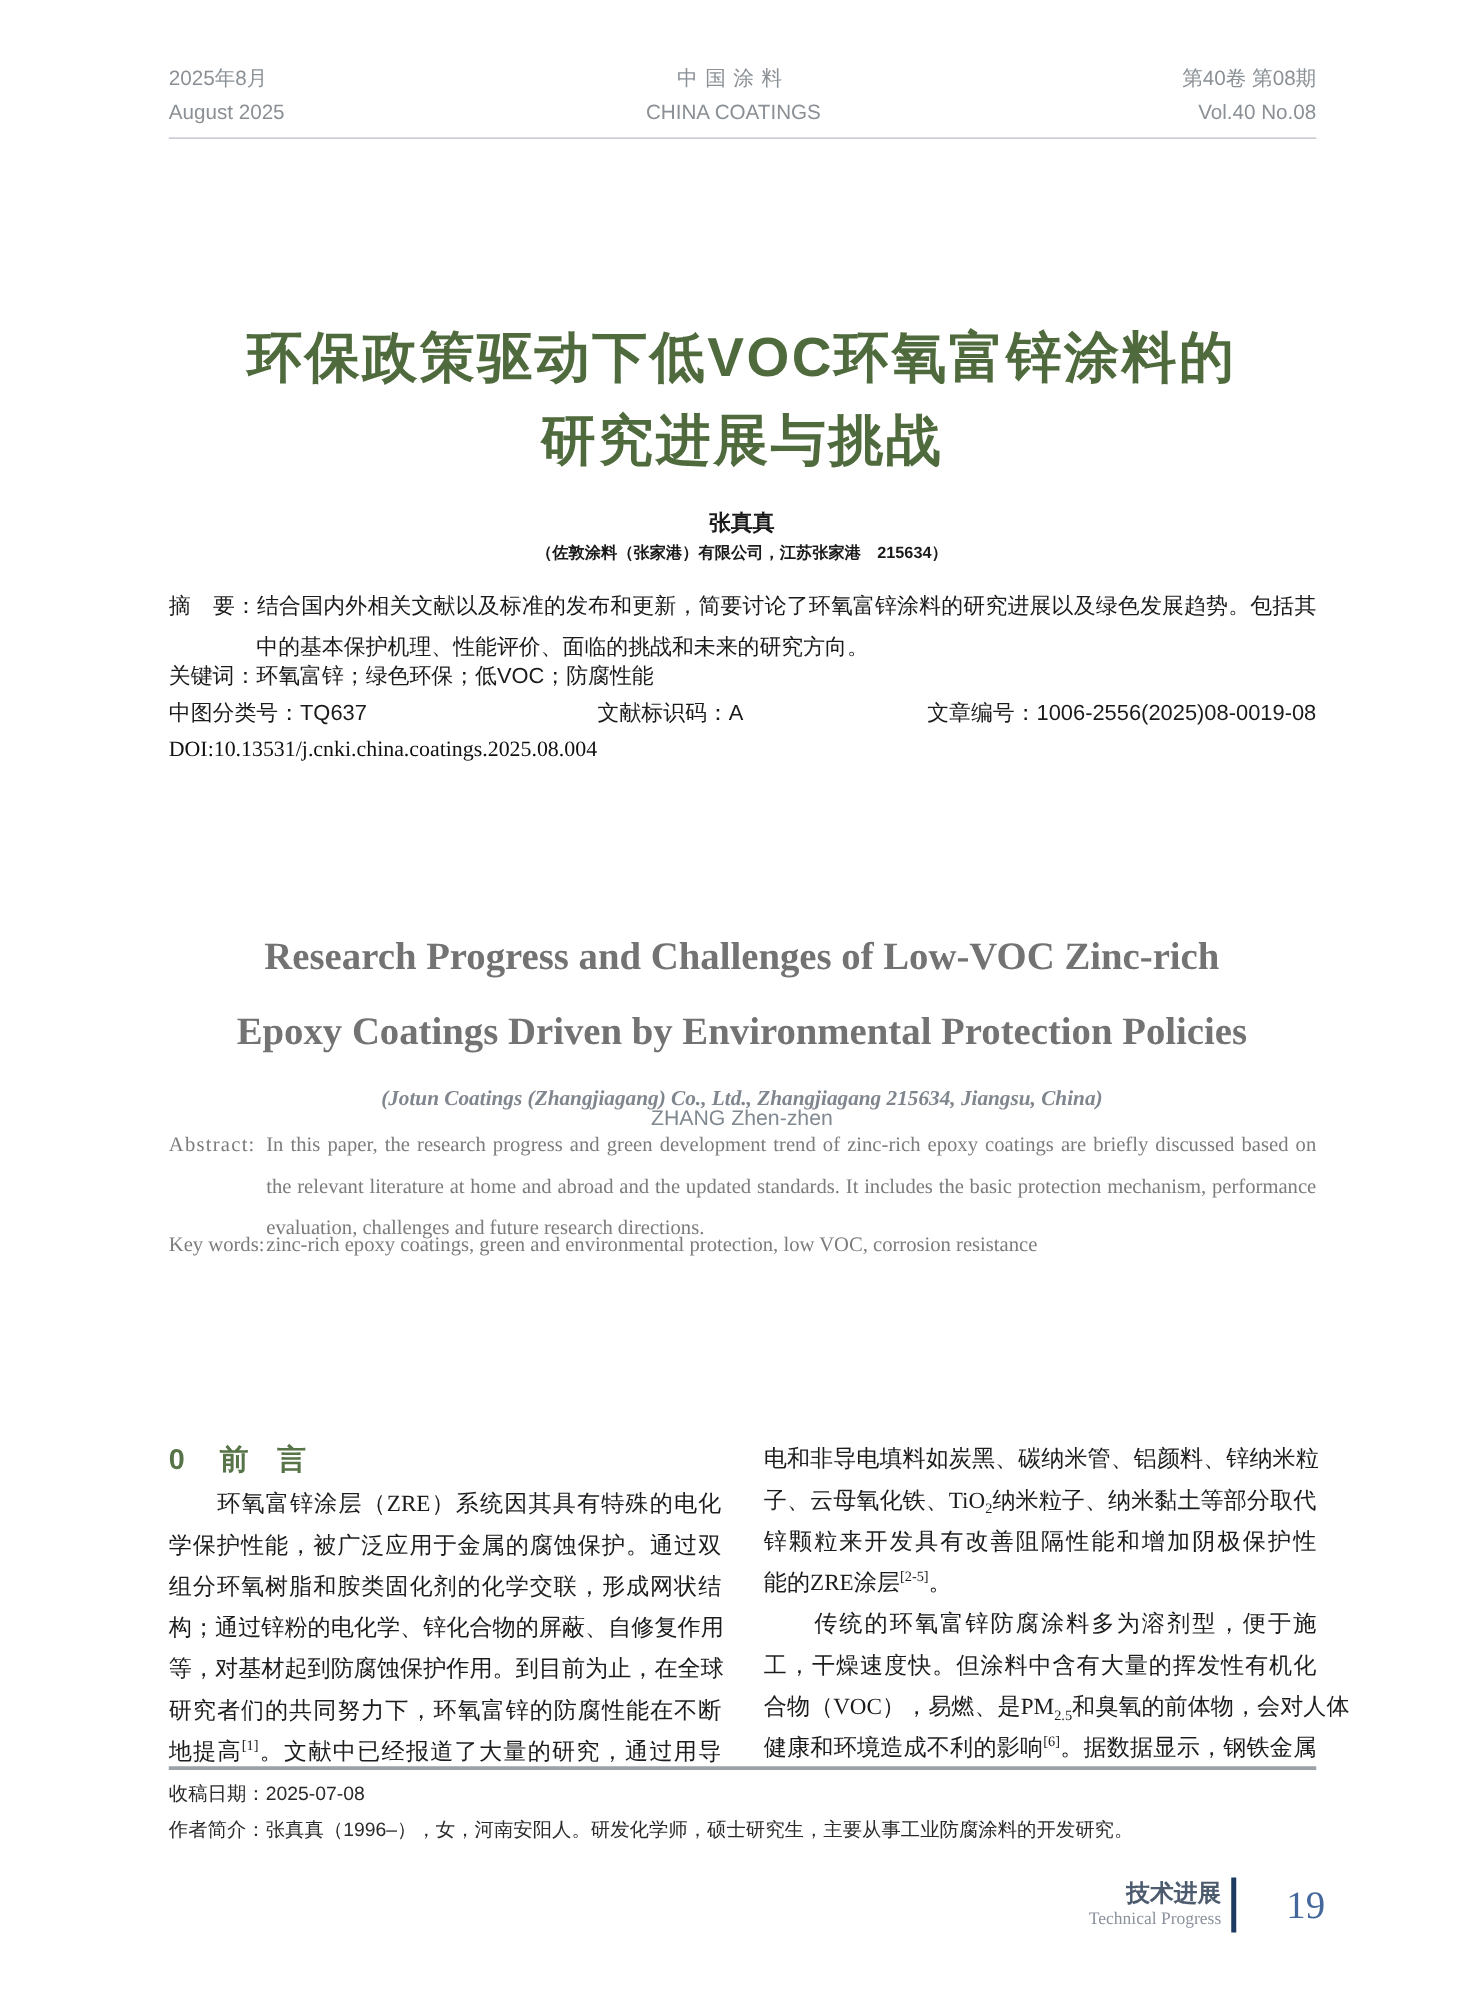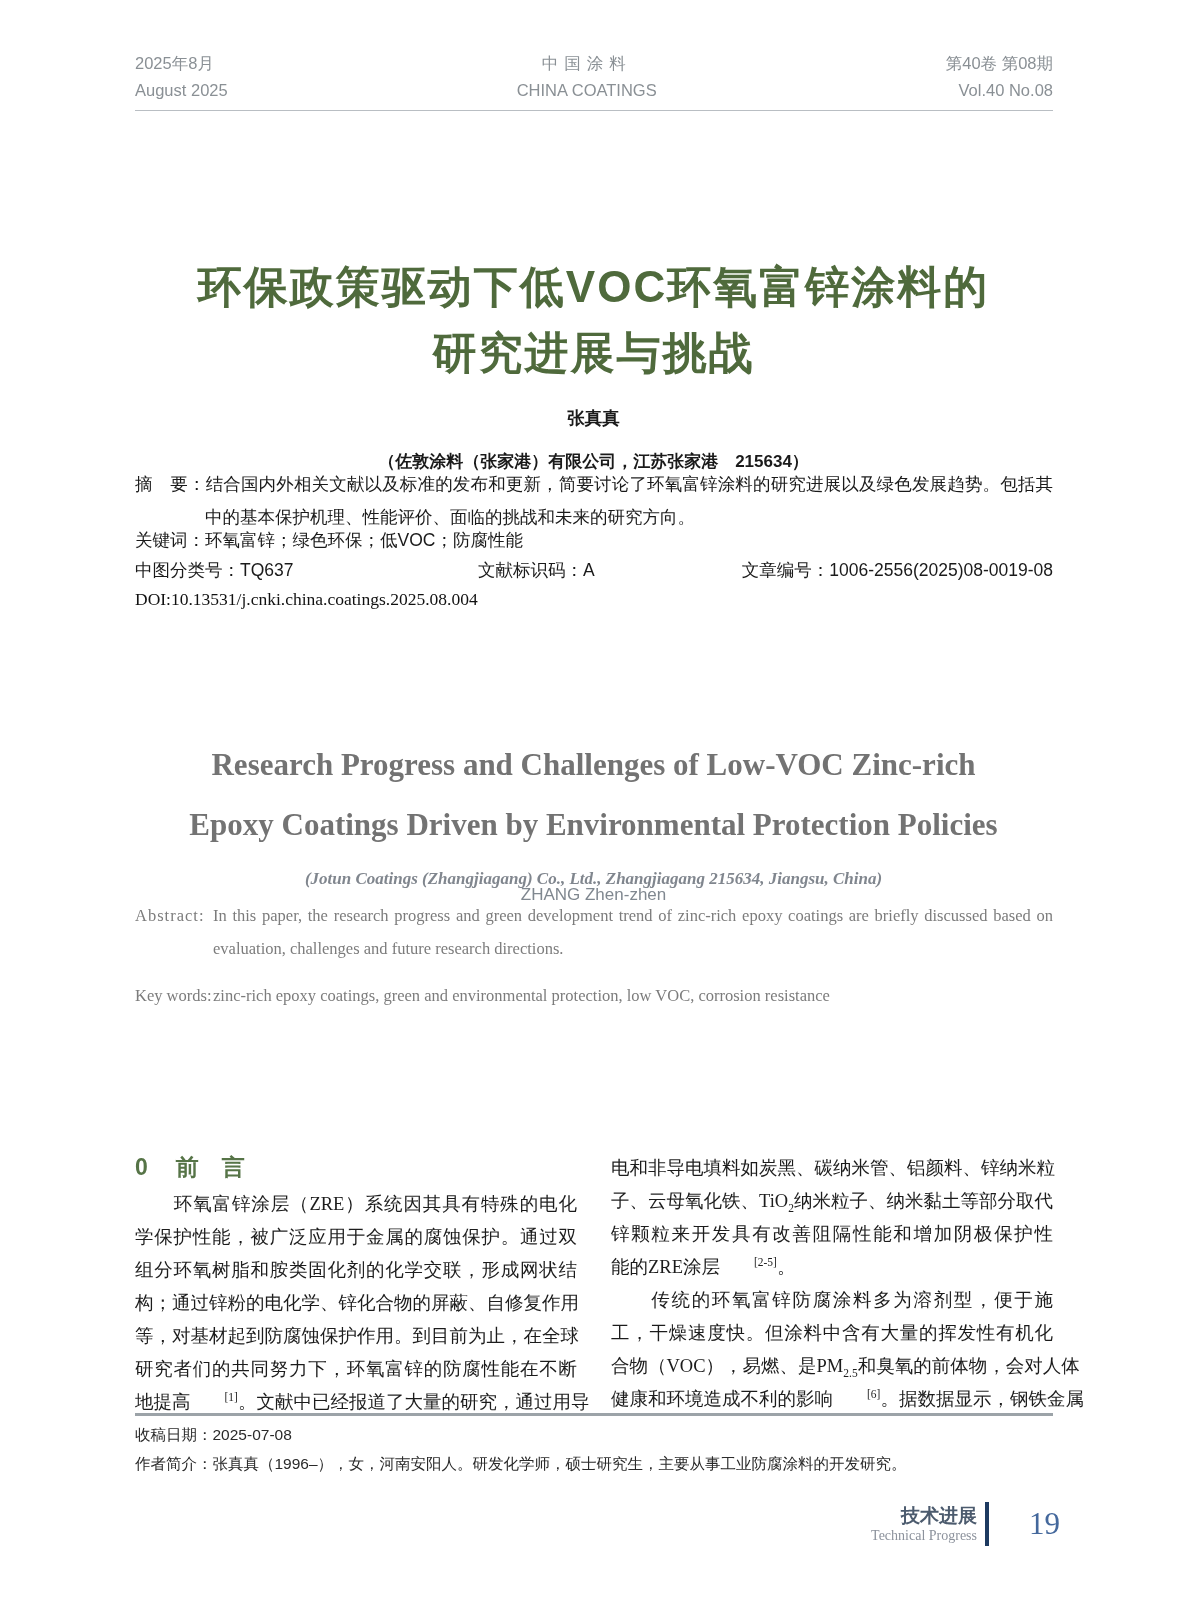--- a/index.html
+++ b/index.html
@@ -17,21 +17,21 @@
   .runhead .blk { white-space:nowrap; }
   .runhead .c { text-align:center; }
   .runhead .r { text-align:right; }
   .runhead .zh-j { letter-spacing:6px; }
   .head-rule { top:110px; left:135px; width:918px; height:1px; background:#b9bec3; }
 
   
   .title-zh { top:254px; left:0; width:1187px; text-align:center; color:#4f6a3c;
               font-weight:700; font-size:44px; line-height:66px; letter-spacing:2px; }
   .author-zh { top:406px; left:0; width:1187px; text-align:center; font-weight:700; font-size:17.5px; }
-  .affil-zh  { top:450px; left:0; width:1187px; text-align:center; font-weight:700; font-size:17px; }
+  .affil-zh  { top:433px; left:0; width:1187px; text-align:center; font-weight:700; font-size:13px; }
 
   
   .abstract-zh { top:468px; left:135px; width:918px; font-size:17.5px; line-height:33px;
                  text-align:justify; padding-left:70px; text-indent:-70px; }
   .keywords-zh { top:528px; left:135px; width:918px; font-size:17.5px; }
   .meta-row { top:558px; left:135px; width:918px; height:24px; font-size:17.5px; }
   .meta-row .m1 { position:absolute; left:0; }
   .meta-row .m2 { position:absolute; left:343px; }
   .meta-row .m3 { position:absolute; right:0; }
   .doi { top:589px; left:135px; width:918px; font-family:"Liberation Serif","DejaVu Serif",serif;
@@ -60,21 +60,21 @@
   .col { width:442px; font-family:"Liberation Serif","DejaVu Serif",serif;
          font-size:18.5px; color:#1c1c1c; }
   .col-left  { top:1152px; left:135px; }
   .col-right { top:1152px; left:611px; }
   .sec-heading { color:#567447; font-family:"Liberation Sans","DejaVu Sans",sans-serif;
                  font-weight:700; font-size:23px; height:36px; }
   .sec-heading .num { margin-right:28px; }
   .cjk-line { height:33px; line-height:33px; text-align:justify; text-align-last:justify;
               text-justify:inter-character; white-space:nowrap; }
   .cjk-line.end { text-align-last:left; }
-  sup { font-size:0.62em; vertical-align:super; line-height:0;margin-left:34px; }
+  sup { font-size:0.62em; vertical-align:super; line-height:0; }
   sub { font-size:0.62em; vertical-align:sub; line-height:0; }
 
   
   .foot-rule { top:1413px; left:135px; width:918px; height:3px; background:#9ca3a8; }
   .received { top:1425px; left:135px; width:918px; font-size:15.5px; color:#2a2a2a; }
   .bio      { top:1454px; left:135px; width:918px; font-size:15.5px; color:#2a2a2a; }
 
   
   .pgfoot { top:1502px; right:127px; display:flex; align-items:center; }
   .pgfoot .names { text-align:right; }
@@ -125,20 +125,21 @@
   <div class="abs title-en">
     <div>Research Progress and Challenges of Low-VOC Zinc-rich</div>
     <div>Epoxy Coatings Driven by Environmental Protection Policies</div>
   </div>
   <div class="abs author-en">ZHANG Zhen-zhen</div>
   <div class="abs affil-en">(Jotun Coatings (Zhangjiagang) Co., Ltd., Zhangjiagang 215634, Jiangsu, China)</div>
 
   <div class="abs abstract-en">
     <span class="lbl">Abstract:</span>
     <div class="jline">In this paper, the research progress and green development trend of zinc-rich epoxy coatings are briefly discussed based on</div>
+    <div class="jline">the relevant literature at home and abroad and the updated standards. It includes the basic protection mechanism, performance</div>
     <div>evaluation, challenges and future research directions.</div>
   </div>
   <div class="abs keywords-en">
     <span class="lbl">Key words:</span>
     <span>zinc-rich epoxy coatings, green and environmental protection, low VOC, corrosion resistance</span>
   </div>
 
   <div class="abs col col-left">
     <div class="sec-heading">
       <span class="num">0</span><span>前　言</span>

